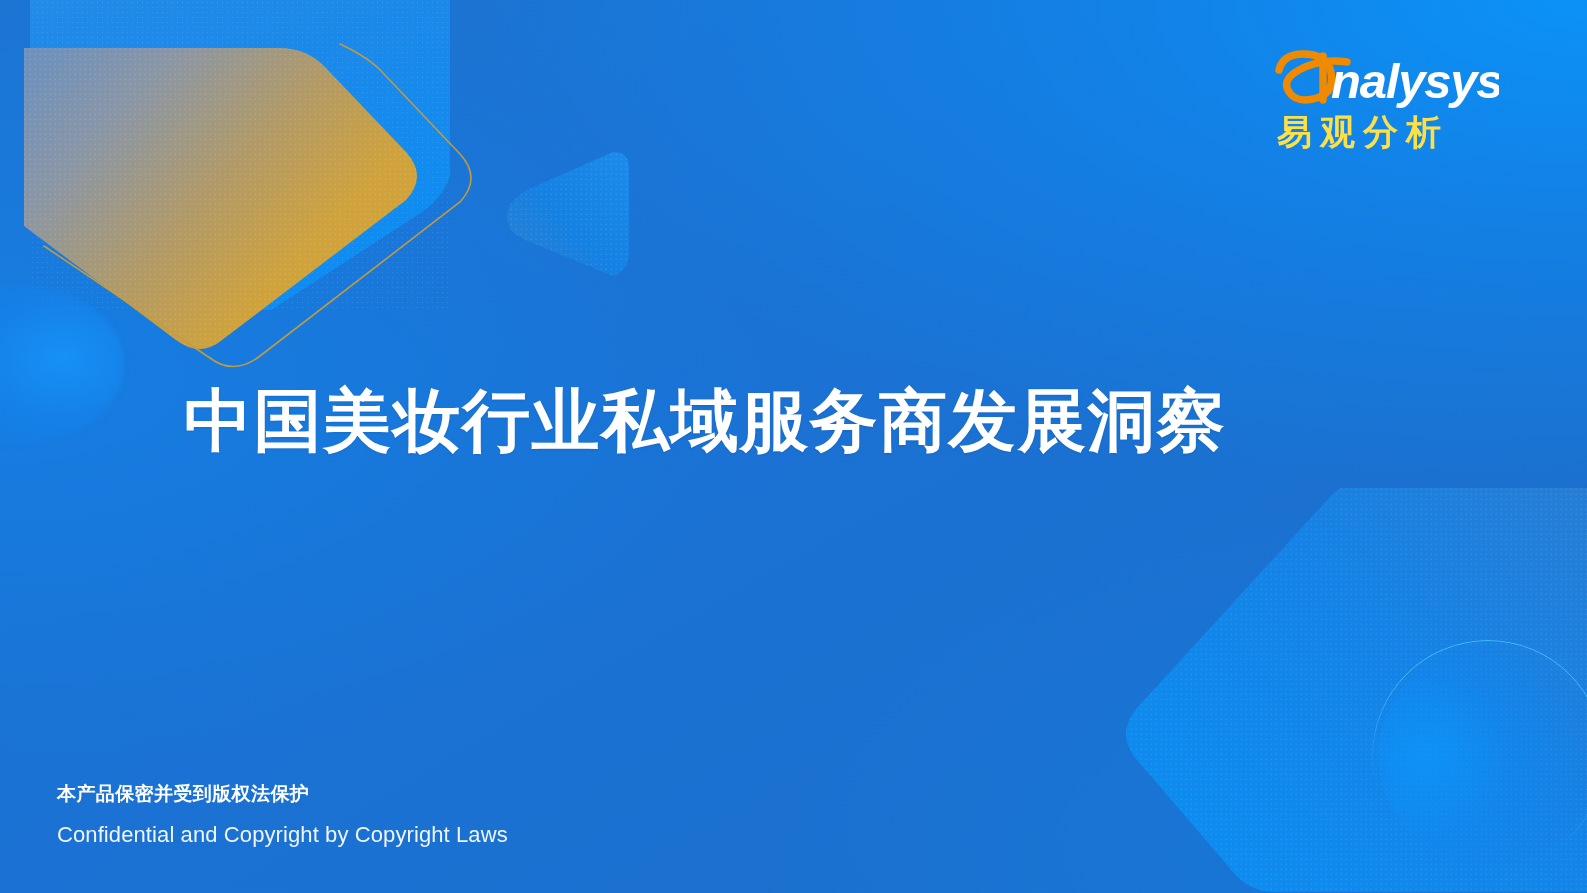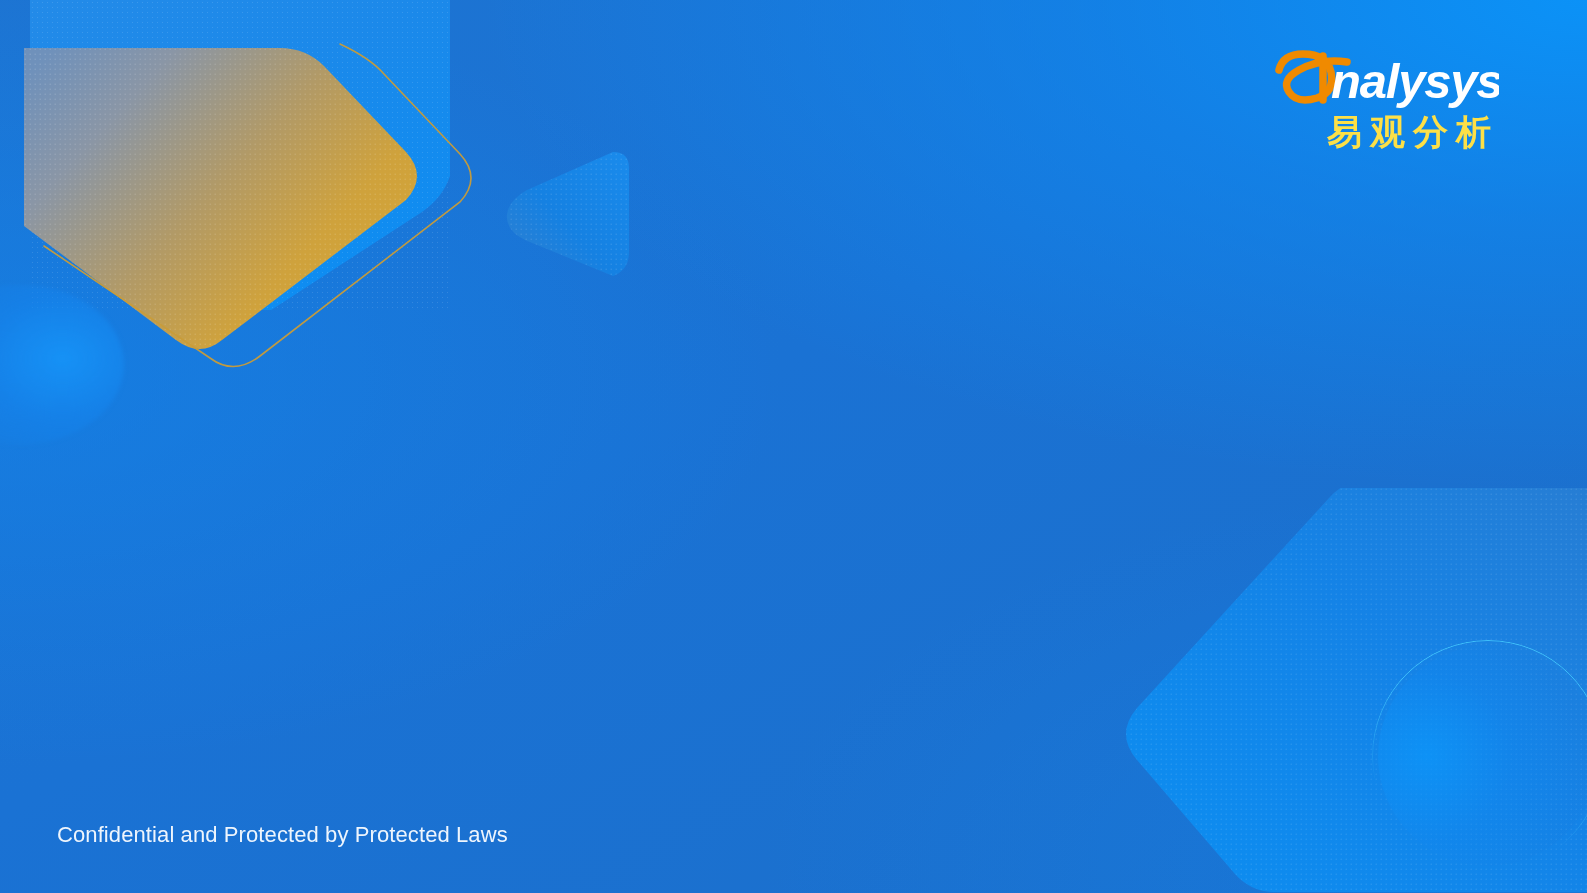--- a/index.html
+++ b/index.html
@@ -113,21 +113,21 @@
     -webkit-mask-image: linear-gradient(200deg, rgba(0,0,0,1) 36%, rgba(0,0,0,0) 72%);
     mask-image: linear-gradient(200deg, rgba(0,0,0,1) 36%, rgba(0,0,0,0) 72%);
   }
 
   
   .logo {
     position: absolute;
     right: 88px;
     top: 48px;
     width: 230px;
-    text-align: right;
+    text-align: left;
   }
   .logo-mark {
     position: relative;
     height: 62px;
     display: block;
   }
   .logo-mark svg { display: block; }
   .logo-cn {
     margin-top: 2px;
     color: #fde047;
@@ -260,18 +260,20 @@
           <path d="M 10 22 Q 14 6 34 6 Q 58 6 62 24 Q 66 44 48 50 Q 28 56 20 44 Q 12 32 30 22 Q 52 10 78 14"></path>
         </g>
         <path d="M 54 8 L 54 52" stroke="#f08a00" stroke-width="7.5" stroke-linecap="round" fill="none"></path>
 
         <text x="62" y="50" fill="#ffffff" font-family="'Liberation Sans','DejaVu Sans',sans-serif" font-size="49" font-weight="700" font-style="italic" letter-spacing="-1.2">nalysys</text>
       </svg>
     </div>
     <div class="logo-cn">易观分析</div>
   </div>
 
+  <h1 class="title">中国美妆行业私域服务商发展洞察</h1>
 
   <div class="footer">
-    <div class="footer-en">Confidential and Protected by Protected Laws</div>
+    <div class="footer-cn">本产品保密并受到版权法保护</div>
+    <div class="footer-en">Confidential and Copyright by Copyright Laws</div>
   </div>
 
 </div>
 
 </body></html>

